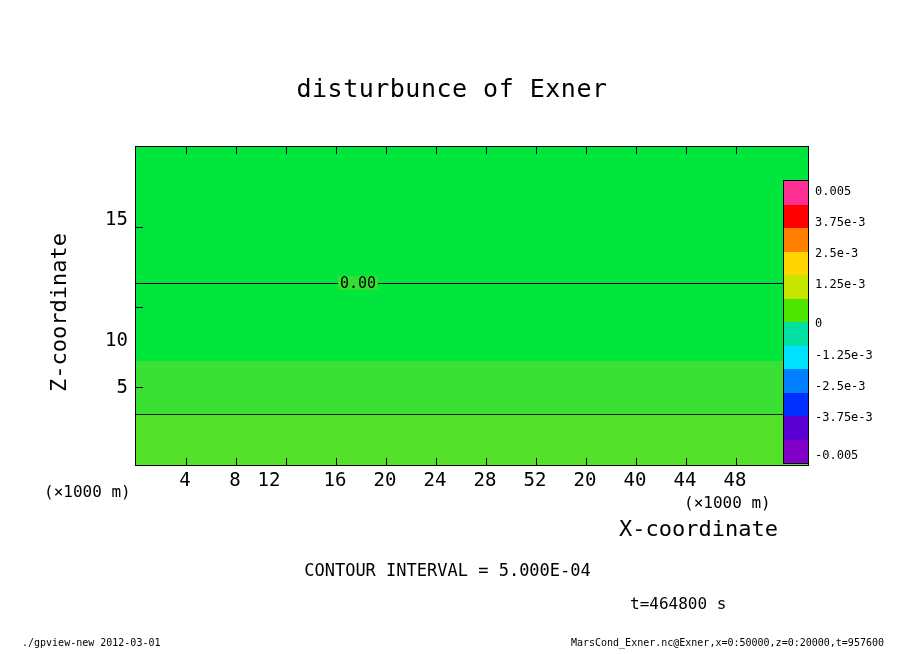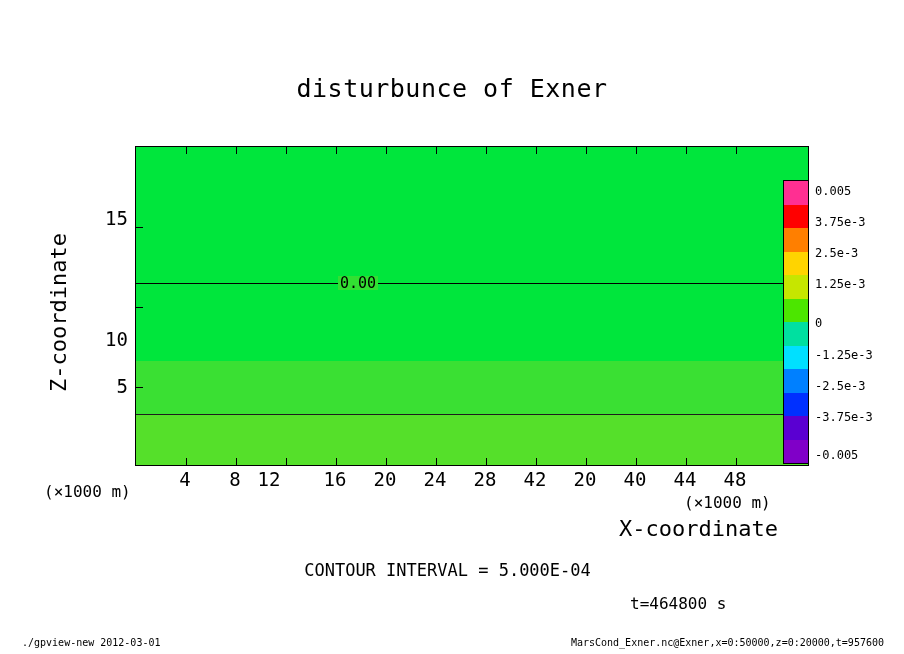--- a/index.html
+++ b/index.html
@@ -184,21 +184,21 @@
 </div>
 
 <div class="xlabel-row">
   <span style="left:50px;">4</span>
   <span style="left:100px;">8</span>
   <span style="left:134px;">12</span>
   <span style="left:200px;">16</span>
   <span style="left:250px;">20</span>
   <span style="left:300px;">24</span>
   <span style="left:350px;">28</span>
-  <span style="left:400px;">42</span>
+  <span style="left:400px;">52</span>
   <span style="left:450px;">20</span>
   <span style="left:500px;">40</span>
   <span style="left:550px;">44</span>
   <span style="left:600px;">48</span>
 </div>
 
 <div class="ylabel-col">
   <span style="top:240px;">5</span>
   <span style="top:177px;margin-top:16px;">10</span>
   <span style="top:72px;">15</span>

